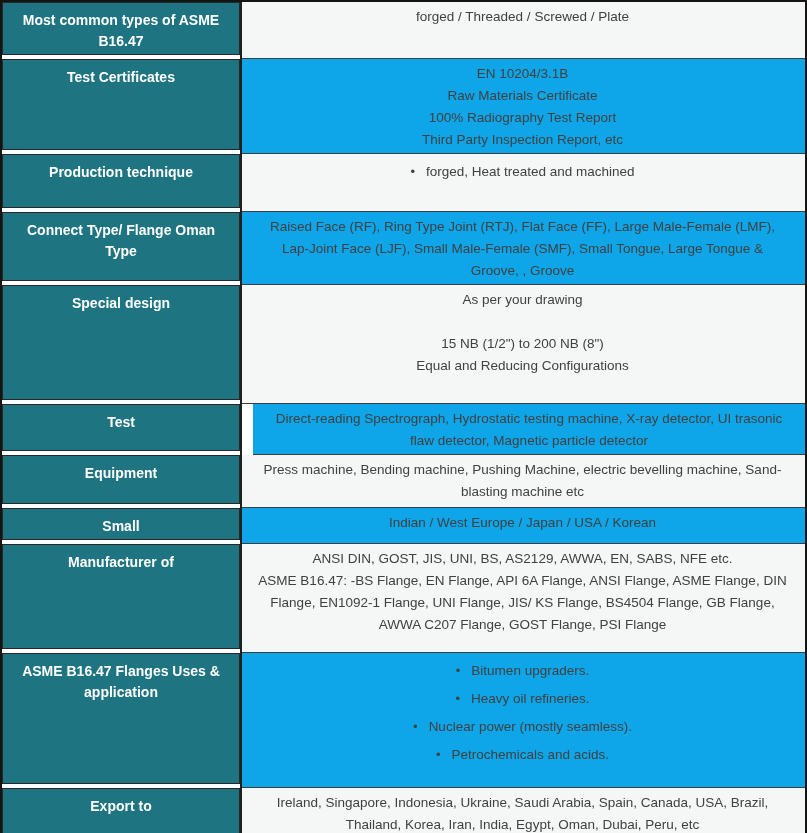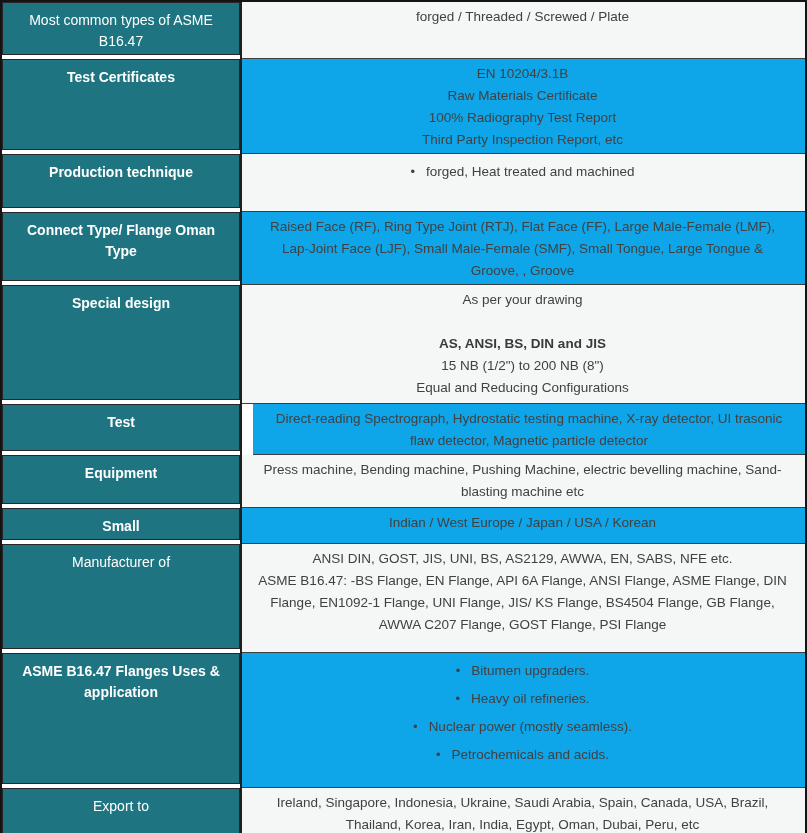--- a/index.html
+++ b/index.html
@@ -51,21 +51,21 @@
     flex: 1;
     background: #1e7480;
     border: 1px solid #272727;
     color: #ffffff;
     text-align: center;
     padding: 7px 12px 2px;
     font-size: 14px;
     line-height: 21px;
     font-weight: bold;
   }
-  .cell-header-inner.regular { font-weight: normal; }
+  .cell-header-inner.regular { font-weight: bold; }
 
   .cell-value {
     flex: 1;
     background: #0ea5e9;
     border-bottom: 1px solid #3d3d3d;
     color: #414141;
     text-align: center;
     padding: 4px 18px 2px;
     font-size: 13.5px;
     line-height: 22px;
@@ -119,21 +119,20 @@
           <div class="block">Raised Face (RF), Ring Type Joint (RTJ), Flat Face (FF), Large Male-Female (LMF), Lap-Joint Face (LJF), Small Male-Female (SMF), Small Tongue, Large Tongue &amp; Groove, , Groove</div>
         </div>
       </div>
       <div class="row">
         <div class="cell-header">
           <div class="cell-header-inner">Special design</div>
         </div>
         <div class="cell-value">
           <div class="block">As per your drawing</div>
           <div class="block"></div>
-          <div class="block bold">AS, ANSI, BS, DIN and JIS</div>
           <div class="block">15 NB (1/2") to 200 NB (8")</div>
           <div class="block">Equal and Reducing Configurations</div>
         </div>
       </div>
       <div class="row">
         <div class="cell-header">
           <div class="cell-header-inner">Test</div>
         </div>
         <div class="cell-value">
           <div class="block">Direct-reading Spectrograph, Hydrostatic testing machine, X-ray detector, UI trasonic flaw detector, Magnetic particle detector</div>

